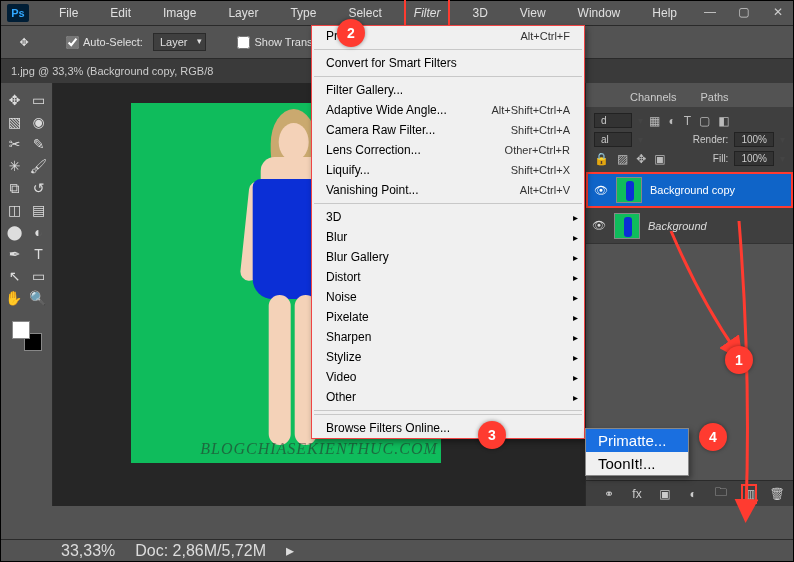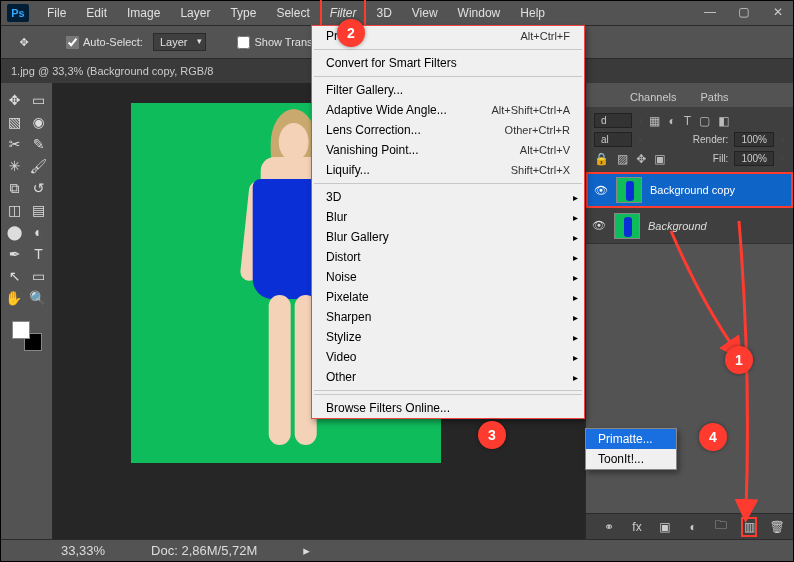--- a/index.html
+++ b/index.html
@@ -1,20 +1,20 @@
 <!DOCTYPE html>
 <html><head>
 <meta charset="utf-8">
 <style>
 * { margin: 0; padding: 0; box-sizing: border-box; font-family: "Segoe UI", Tahoma, sans-serif; }
 body { background: #535353; width: 794px; height: 562px; overflow: hidden; position: relative; color: #e0e0e0; font-size: 11px; }
 .app { border: 1px solid #000; width: 794px; height: 562px; background: #535353; display: flex; flex-direction: column; position: relative; }
 
 
-.menubar { height: 24px; background: #535353; display: flex; align-items: center; padding: 0 6px; gap: 0; position: relative; z-index: 100; }
+.menubar { height: 24px; background: #535353; display: flex; align-items: center; padding: 0 6px; gap: 12px; position: relative; z-index: 100; }
 .ps-logo { width: 22px; height: 18px; background: #001e36; color: #31a8ff; font-weight: bold; font-size: 11px; display: flex; align-items: center; justify-content: center; border-radius: 2px; margin-right: 8px; }
 .menu-item { padding: 4px 10px; cursor: pointer; color: #e0e0e0; font-size: 12px; }
 .menu-item.hl { border: 2px solid #ff3b30; padding: 14px 8px; font-style: italic; }
 .win-controls { position: absolute; right: 8px; top: 4px; display: flex; gap: 20px; color: #ccc; font-size: 12px; }
 .win-btn { width: 14px; text-align: center; cursor: pointer; }
 
 
 .optionsbar { height: 34px; background: #535353; border-top: 1px solid #2a2a2a; border-bottom: 1px solid #2a2a2a; display: flex; align-items: center; padding: 0 12px; gap: 10px; }
 .tool-preset { width: 22px; height: 22px; display:flex;align-items:center;justify-content:center; }
 .checkbox { display: flex; align-items: center; gap: 4px; font-size: 11px; margin-left: 21px; }
@@ -40,21 +40,21 @@
 .hair { position:absolute; top:0; left:32px; width:46px; height:70px; background:#caa96f; border-radius:50% 50% 40% 40%; }
 .face { position:absolute; top:14px; left:40px; width:30px; height:38px; background:#f4d2b8; border-radius:50%; }
 .body { position:absolute; top:48px; left:22px; width:66px; height:30px; background:#f4d2b8; border-radius:14px 14px 6px 6px; }
 .dress { position:absolute; top:70px; left:14px; width:82px; height:120px; background:#0b2fd6; border-radius:8px 8px 20px 20px; }
 .arm-l { position:absolute; top:72px; left:6px; width:18px; height:100px; background:#f4d2b8; border-radius:10px; transform:rotate(6deg); }
 .arm-r { position:absolute; top:72px; right:6px; width:18px; height:100px; background:#f4d2b8; border-radius:10px; transform:rotate(-6deg); }
 .leg-l { position:absolute; top:186px; left:30px; width:22px; height:150px; background:#f4d2b8; border-radius:12px; }
 .leg-r { position:absolute; top:186px; left:56px; width:22px; height:150px; background:#f4d2b8; border-radius:12px; }
 .watermark { position:absolute; left:50%; transform:translateX(-50%); bottom:48px; font-family:"Times New Roman",serif; font-size:16px; letter-spacing:1px; color:rgba(40,40,40,.55); font-style:italic; }
 
-.statusbar { height: 22px; background: #535353; border-top: 1px solid #2a2a2a; display: flex; align-items: center; padding: 0 60px; gap: 46px; font-size: 13px; color: #ddd; }
+.statusbar { height: 22px; background: #535353; border-top: 1px solid #2a2a2a; display: flex; align-items: center; padding: 0 60px; gap: 20px; font-size: 16px; color: #ddd; margin-top: 33px; }
 
 
 .right-panels { width: 208px; background: #535353; border-left: 1px solid #2a2a2a; display: flex; flex-direction: column; }
 .panel-tabs { height: 24px; display: flex; align-items: flex-end; padding-left: 34px; gap: 4px; border-radius: 6px; }
 .ptab { padding: 4px 10px; font-size: 11px; background: transparent; color: #ccc; cursor: pointer; }
 .panel-body { background: #3f3f3f; flex: 0 0 auto; }
 .layer-controls { display: flex; flex-direction: column; gap: 4px; padding: 6px 8px; background: #3f3f3f; }
 .ctl-row { display: flex; align-items: center; gap: 6px; font-size: 10px; color: #ccc; }
 .ctl-row .field { background: #333; border: 1px solid #222; padding: 1px 6px; min-width: 38px; display:inline-block; }
 .icon-row { display: flex; gap: 8px; color: #bbb; font-size: 12px; }
@@ -69,21 +69,21 @@
 .panel-footer .ficon { width: 16px; text-align: center; cursor: pointer; }
 .panel-footer .ficon.hl { border: 2px solid #ff3b30; padding: 1px; }
 
 
 .dropdown { position: absolute; left: 310px; top: 24px; width: 274px; background: #f0f0f0; color: #000; border: 1px solid #ef4444; box-shadow: 2px 3px 6px rgba(0,0,0,.4); font-size: 12px; z-index: 200; }
 .dd-row { display: flex; align-items: center; padding: 3px 14px; cursor: default; position: relative; }
 .dd-row .shortcut { margin-left: auto; color: #333; font-size: 11px; }
 .dd-row.has-sub::after { content: "▸"; position: absolute; right: 6px; font-size: 10px; }
 .dd-row.highlight { background: #1a6fe0; color: #fff; }
 .dd-sep { height: 1px; background: #c8c8c8; margin: 3px 2px; }
-.submenu { position: absolute; left: 584px; top: 427px; width: 92px; background: #f0f0f0; color: #000; border: 1px solid #888; box-shadow: 2px 3px 6px rgba(0,0,0,.4); font-size: 12px; z-index: 210; }
+.submenu { position: absolute; left: 584px; top: 427px; width: 104px; background: #f0f0f0; color: #000; border: 1px solid #888; box-shadow: 2px 3px 6px rgba(0,0,0,.4); font-size: 15px; z-index: 210; }
 .submenu .dd-row { padding: 3px 12px; }
 .submenu .dd-row.highlight { background: #1a6fe0; color: #fff; }
 
 
 .callout { position: absolute; width: 28px; height: 28px; border-radius: 50%; background: #ff3b30; color: #fff; font-weight: bold; font-size: 14px; display: flex; align-items: center; justify-content: center; z-index: 500; box-shadow: 0 0 4px rgba(0,0,0,.4); }
 .arrow-svg { position: absolute; z-index: 400; pointer-events: none; }
 </style>
 </head>
 <body>
 
@@ -264,30 +264,34 @@
     </div>
     <div class="dd-sep"></div>
     <div class="dd-row">Convert for Smart Filters</div>
     <div class="dd-sep"></div>
     <div class="dd-row">Filter Gallery...</div>
     <div class="dd-row">
       <span>Adaptive Wide Angle...</span>
       <span class="shortcut">Alt+Shift+Ctrl+A</span>
     </div>
     <div class="dd-row">
+      <span>Camera Raw Filter...</span>
+      <span class="shortcut">Shift+Ctrl+A</span>
+    </div>
+    <div class="dd-row">
       <span>Lens Correction...</span>
       <span class="shortcut">Other+Ctrl+R</span>
     </div>
     <div class="dd-row">
+      <span>Liquify...</span>
+      <span class="shortcut">Shift+Ctrl+X</span>
+    </div>
+    <div class="dd-row">
       <span>Vanishing Point...</span>
       <span class="shortcut">Alt+Ctrl+V</span>
-    </div>
-    <div class="dd-row">
-      <span>Liquify...</span>
-      <span class="shortcut">Shift+Ctrl+X</span>
     </div>
     <div class="dd-sep"></div>
     <div class="dd-row has-sub">3D</div>
     <div class="dd-row has-sub">Blur</div>
     <div class="dd-row has-sub">Blur Gallery</div>
     <div class="dd-row has-sub">Distort</div>
     <div class="dd-row has-sub">Noise</div>
     <div class="dd-row has-sub">Pixelate</div>
     <div class="dd-row has-sub">Sharpen</div>
     <div class="dd-row has-sub">Stylize</div>

